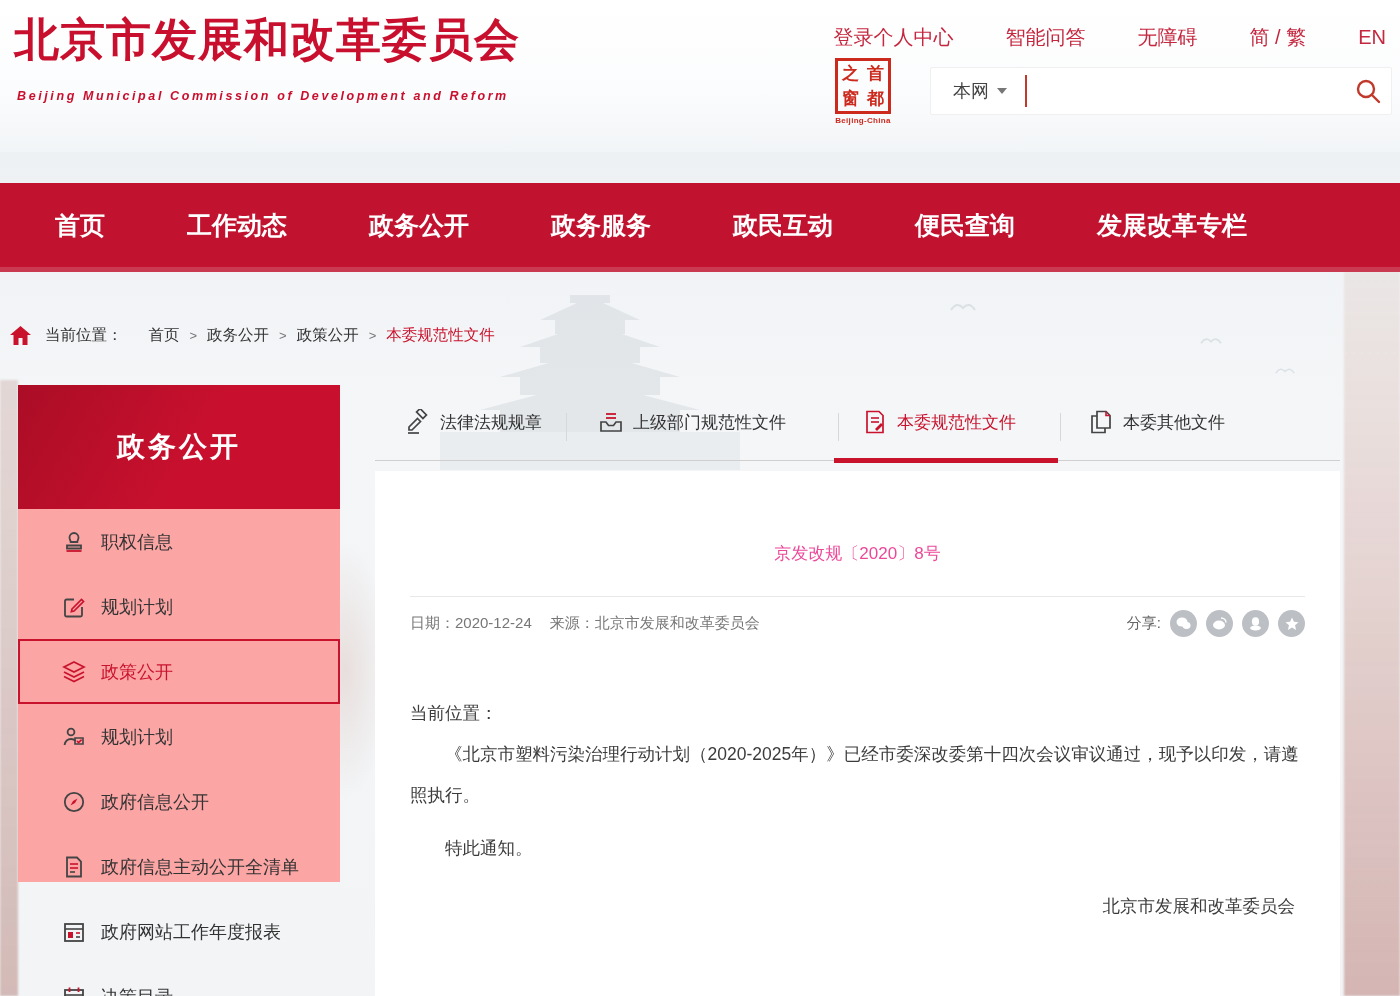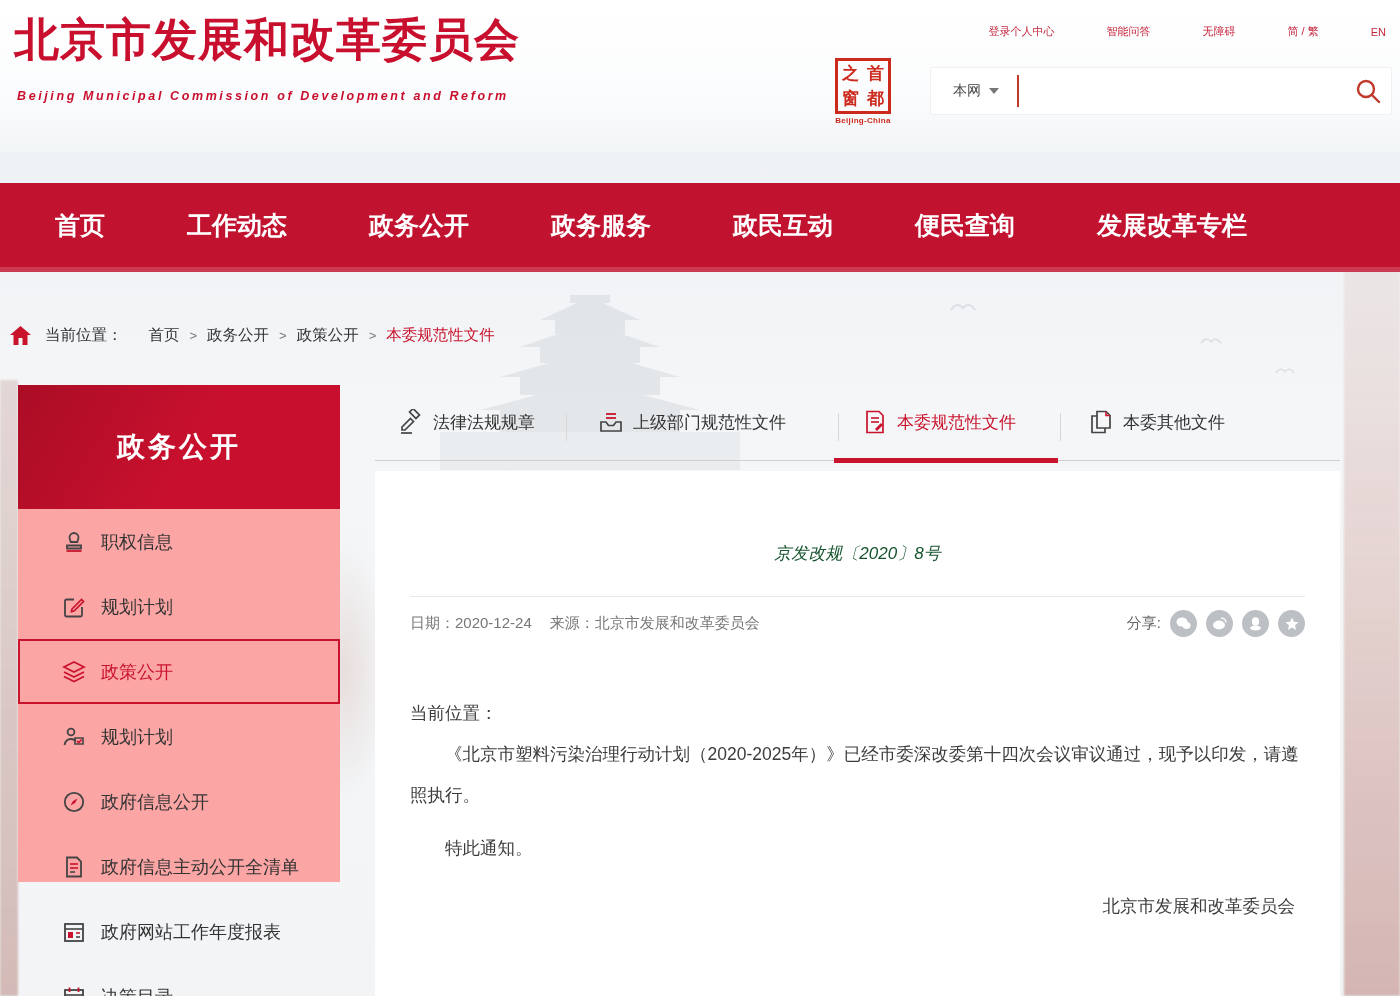--- a/index.html
+++ b/index.html
@@ -35,32 +35,32 @@
   .layer { position:absolute; z-index:1; }
 
   
   .header { left:0; top:0; width:1400px; height:152px;
     background:linear-gradient(180deg,#ffffff 0%,#fbfcfd 60%,#f2f5f7 100%); }
   .logo-cn { position:absolute; left:14px; top:10px; font-size:45px; font-weight:bold;
     color:#c8102e; letter-spacing:1px; }
   .logo-en { position:absolute; left:17px; top:89px; font-size:12.5px; font-weight:bold;
     color:#c8102e; letter-spacing:2.6px;font-style:italic; }
   .top-links { position:absolute; right:14px; top:24px; display:flex; align-items:center; }
-  .top-links a { color:#c5273f; font-size:11px; text-decoration:none; margin-left:52px; white-space:nowrap; }
+  .top-links a { color:#c5273f; font-size:20px; text-decoration:none; margin-left:52px; white-space:nowrap; }
   .seal { position:absolute; left:833px; top:58px; width:60px; text-align:center; }
   .seal-box { width:56px; height:56px; margin:0 auto; border:3px solid #cd2a1e;
     display:grid; grid-template-columns:1fr 1fr; grid-template-rows:1fr 1fr; }
   .seal-box span { display:flex; align-items:center; justify-content:center;
     font-size:17px; font-weight:bold; color:#cd2a1e; line-height:1; }
   .seal-caption { font-size:8px; font-weight:bold; color:#cd2a1e; margin-top:2px; letter-spacing:.3px; }
   .search-bar { position:absolute; left:930px; top:67px; width:462px; height:48px;
     background:#fff; border:1px solid #f0f0f0; border-radius:2px;
     display:flex; align-items:center; }
   .search-scope { display:flex; align-items:center; gap:8px; padding:0 18px 0 22px;
-    font-size:14px; color:#444; cursor:pointer; }
+    font-size:18px; color:#444; cursor:pointer; }
   .chevron-down { width:0; height:0; border-left:5px solid transparent;
     border-right:5px solid transparent; border-top:6px solid #777; }
   .search-caret { width:2px; height:32px; background:#c0392b; margin-right:10px; }
   .search-input { flex:1; border:none; outline:none; font-size:16px; height:100%; background:transparent; }
   .search-btn { width:46px; height:100%; display:flex; align-items:center; justify-content:center;
     background:none; border:none; cursor:pointer; }
 
   
   .nav { left:0; top:183px; width:1400px; height:89px; background:#c1122f;
     border-bottom:5px solid #ca3a50; display:flex; align-items:center; }
@@ -93,21 +93,21 @@
   .tabs { position:relative; height:66px; border-bottom:1px solid #cfcfcf; }
   .tab { position:absolute; top:14px; display:flex; align-items:center; gap:9px;
     font-size:17px; color:#333; cursor:pointer; white-space:nowrap; }
   .tab .ic { display:flex; }
   .tab.active { color:#c9132d; }
   .tab-sep { position:absolute; top:18px; width:1px; height:28px; background:#d8d8d8; }
   .tab-underline { position:absolute; left:459px; bottom:-3px; width:224px; height:5px; background:#c9132d; }
 
   .content-card { margin-top:10px; background:#fff; height:560px; padding:54px 35px 0 35px; }
   .art-title { text-align:center; font-size:27px; font-weight:bold; color:#333; line-height:1.7; }
-  .doc-number { text-align:center; font-size:17px; color:#14532d; margin-top:17px;font-style:italic; }
+  .doc-number { text-align:center; font-size:17px; color:#ec4899; margin-top:17px; }
   .divider { border-top:1px solid #e8e8e8; margin-top:31px; }
   .meta-row { display:flex; justify-content:space-between; align-items:center; margin-top:13px; }
   .meta-left { font-size:15px; color:#777; }
   .meta-left .src { margin-left:18px; }
   .share { display:flex; align-items:center; gap:9px; font-size:15px; color:#666; }
   .share-btn { width:27px; height:27px; border-radius:50%; background:#bcc0c4; border:none;
     display:flex; align-items:center; justify-content:center; cursor:pointer; color:#fff; font-size:13px; }
   .art-body { margin-top:56px; font-size:17.5px; color:#3c3c3c; line-height:2.35; }
   .art-body p.indent { text-indent:2em; }
   .art-body p.notice { margin-top:12px; }
@@ -304,21 +304,21 @@
       </span>
       <span>决策目录</span>
     </div>
 
   </div>
 </div>
 
 <div class="layer main">
 
   <div class="tabs">
-    <div class="tab" style="left:23px">
+    <div class="tab" style="left:30px">
       <span class="ic">
         <svg width="26" height="26" viewBox="0 0 26 26">
             <rect x="12" y="2" width="9" height="5" transform="rotate(45 16.5 4.5)" fill="none" stroke="#444" stroke-width="1.7"></rect>
             <path d="M12.5 9.5l3 3L7 21H4v-3z" fill="none" stroke="#444" stroke-width="1.7"></path>
             <line x1="3" y1="24" x2="14" y2="24" stroke="#444" stroke-width="1.7"></line>
           </svg>
       </span>
       <span>法律法规规章</span>
     </div>
     <div class="tab-sep" style="left:191px"></div>

